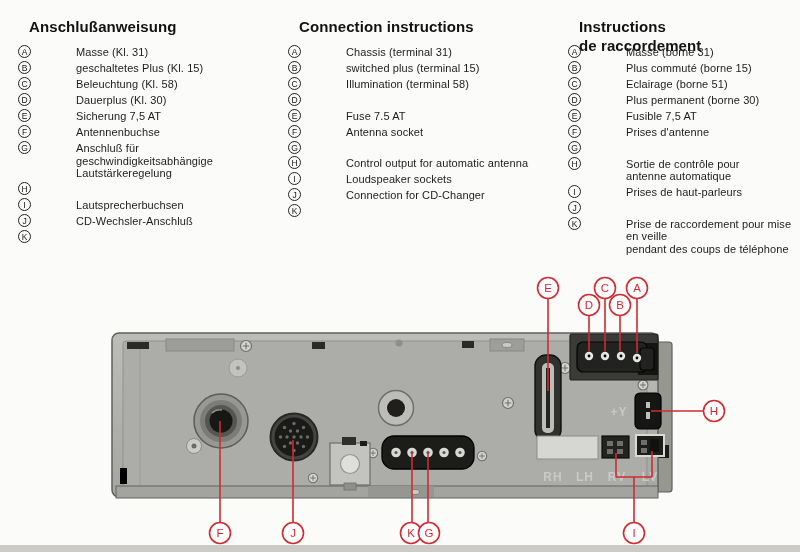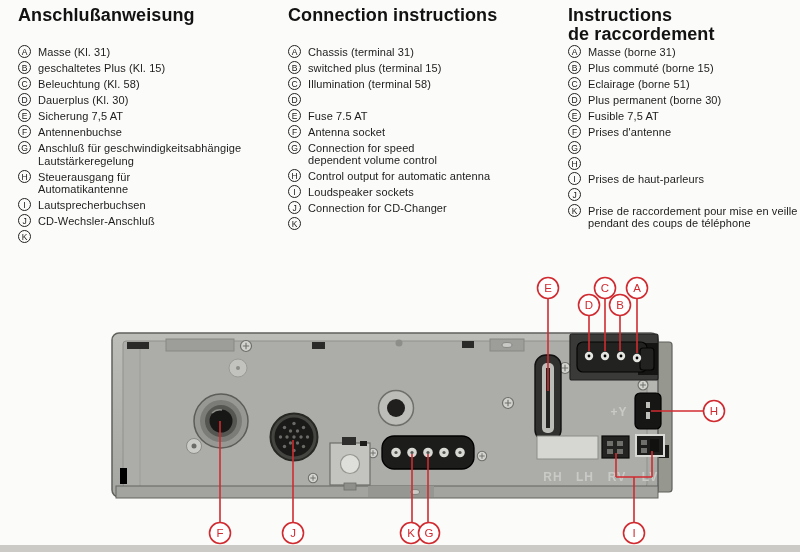--- a/index.html
+++ b/index.html
@@ -5,31 +5,31 @@
   html,body{margin:0;padding:0;}
   body{
     width:800px;height:552px;position:relative;overflow:hidden;
     background:#fbfbf9;
     font-family:"Liberation Sans",sans-serif;
     color:#1c1c1c;
     -webkit-font-smoothing:antialiased;
   }
   .col{position:absolute;top:6px;}
   .col h1{
-    margin:0;font-size:18px;line-height:19px;font-weight:bold;
+    margin:11px;font-size:15px;line-height:19px;font-weight:bold;
     letter-spacing:.1px;white-space:pre-line;color:#121212;
   }
   .items{position:absolute;left:0;top:40px;}
   .item{display:flex;gap:7px;margin-bottom:3.5px;align-items:flex-start;}
   .badge{
     flex:0 0 13px;width:13px;height:13px;border:1.2px solid #222;border-radius:50%;
     font-size:8.5px;line-height:13px;text-align:center;font-weight:normal;
     box-sizing:border-box;margin-top:-1px;color:#161616;
   }
-  .txt{font-size:11px;line-height:12.5px;white-space:pre-line;letter-spacing:.1px;}
+  .txt{font-size:11px;line-height:12.5px;white-space:pre-line;letter-spacing:.1px;margin-left:38px;}
   #diagram{position:absolute;left:0;top:270px;}
   svg text{font-family:"Liberation Sans",sans-serif;}
   .callout-letter{font-size:11.5px;fill:#d02b30;}
   .stamp{font-size:12px;font-weight:bold;fill:#c9cac6;letter-spacing:1px;}
 </style>
 </head>
 <body>
 
 <div class="col" style="left:18px;width:255px;">
   <h1>Anschlußanweisung</h1>
@@ -58,22 +58,20 @@
         <span class="badge">F</span>
         <span class="txt">Antennenbuchse</span>
       </div>
     <div class="item">
         <span class="badge">G</span>
         <span class="txt">Anschluß für geschwindigkeitsabhängige
 Lautstärkeregelung</span>
       </div>
     <div class="item">
         <span class="badge">H</span>
-        <span class="txt">Steuerausgang für
-Automatikantenne</span>
       </div>
     <div class="item">
         <span class="badge">I</span>
         <span class="txt">Lautsprecherbuchsen</span>
       </div>
     <div class="item">
         <span class="badge">J</span>
         <span class="txt">CD-Wechsler-Anschluß</span>
       </div>
     <div class="item">
@@ -103,22 +101,20 @@
     <div class="item">
         <span class="badge">E</span>
         <span class="txt">Fuse 7.5 AT</span>
       </div>
     <div class="item">
         <span class="badge">F</span>
         <span class="txt">Antenna socket</span>
       </div>
     <div class="item">
         <span class="badge">G</span>
-        <span class="txt">Connection for speed
-dependent volume control</span>
       </div>
     <div class="item">
         <span class="badge">H</span>
         <span class="txt">Control output for automatic antenna</span>
       </div>
     <div class="item">
         <span class="badge">I</span>
         <span class="txt">Loudspeaker sockets</span>
       </div>
     <div class="item">
@@ -157,20 +153,22 @@
       </div>
     <div class="item">
         <span class="badge">F</span>
         <span class="txt">Prises d'antenne</span>
       </div>
     <div class="item">
         <span class="badge">G</span>
       </div>
     <div class="item">
         <span class="badge">H</span>
+        <span class="txt">Sortie de contrôle pour
+antenne automatique</span>
       </div>
     <div class="item">
         <span class="badge">I</span>
         <span class="txt">Prises de haut-parleurs</span>
       </div>
     <div class="item">
         <span class="badge">J</span>
       </div>
     <div class="item">
         <span class="badge">K</span>

